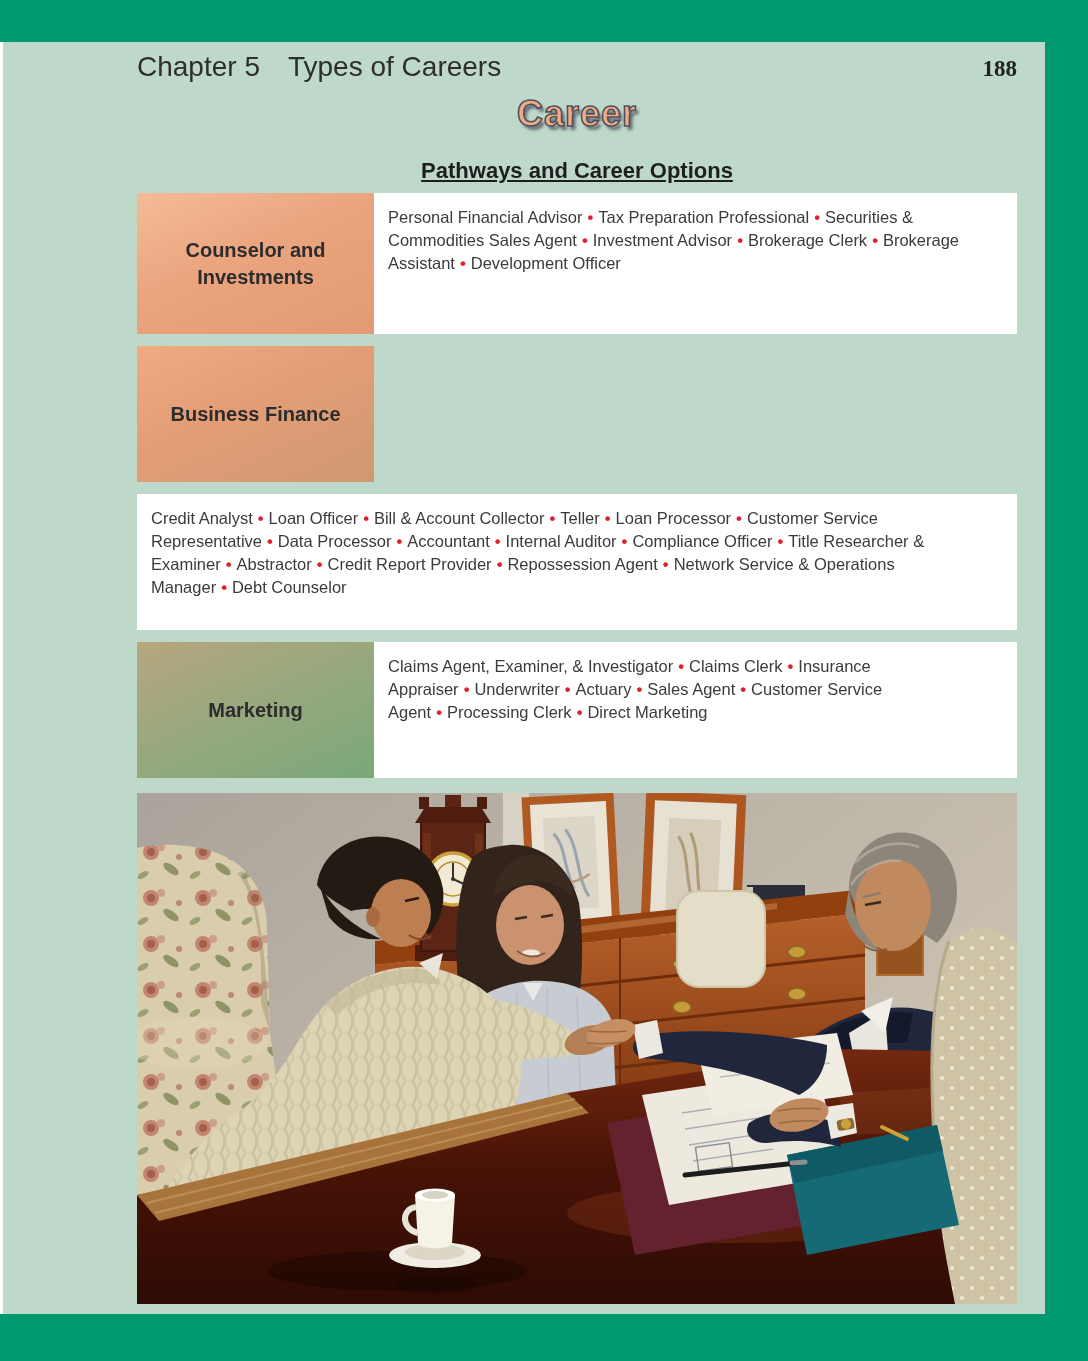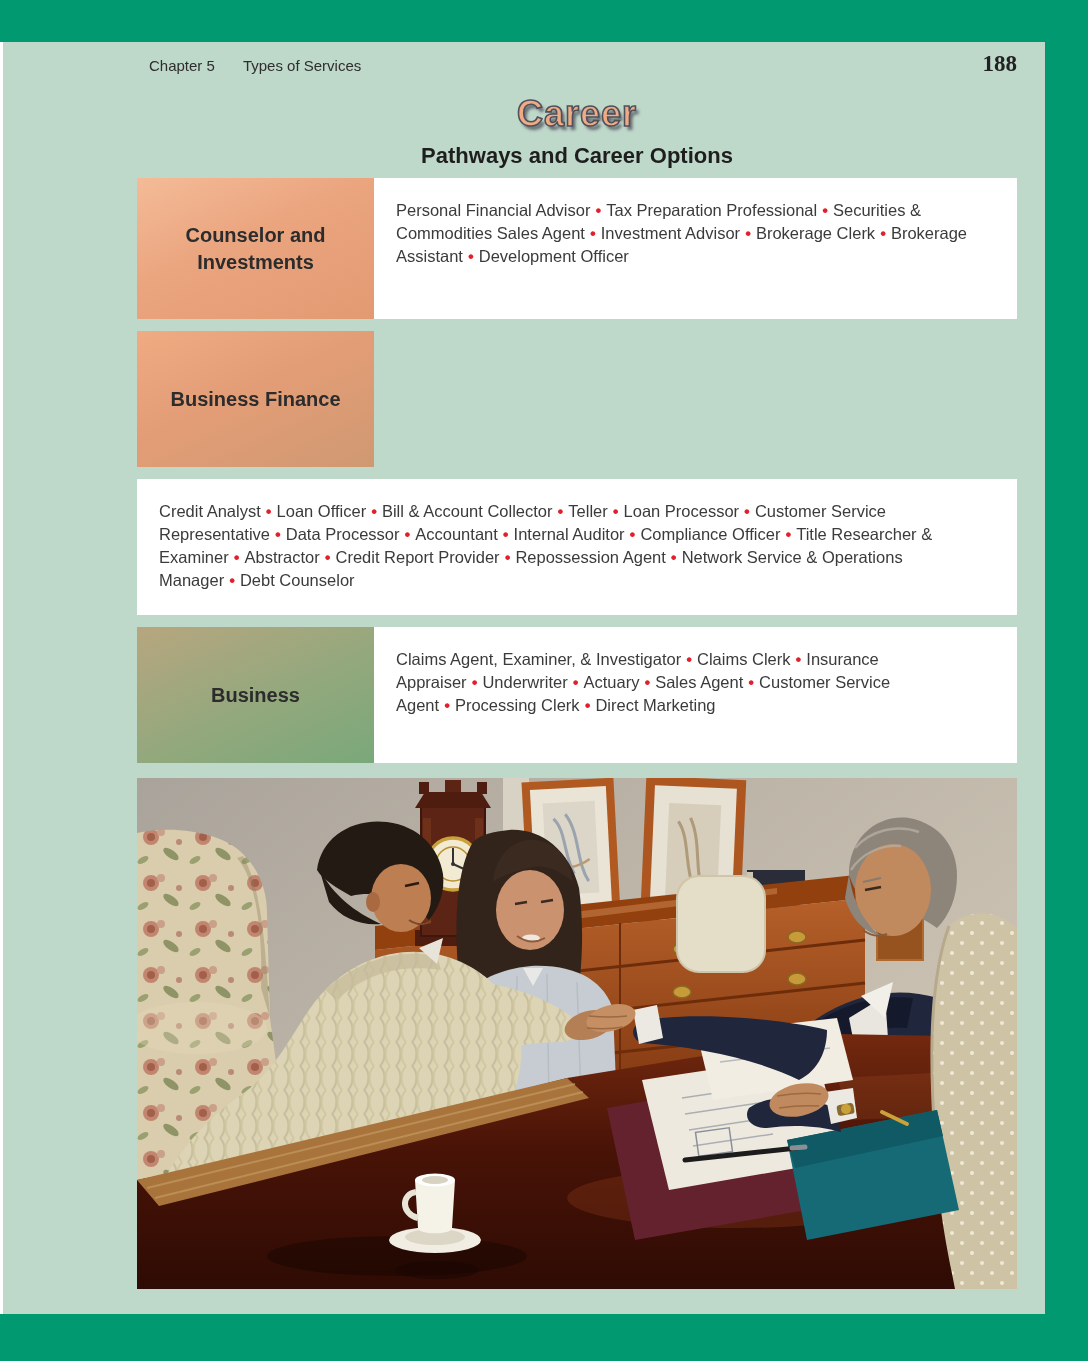--- a/index.html
+++ b/index.html
@@ -10,60 +10,60 @@
   }
   .canvas{position:absolute;left:0;top:0;width:1088px;height:1361px;background:#BED8CA;overflow:hidden;}
   .frame-top{position:absolute;left:0;top:0;width:1088px;height:42px;background:#019A70;}
   .frame-bottom{position:absolute;left:0;top:1314px;width:1088px;height:47px;background:#019A70;}
   .frame-right{position:absolute;left:1045px;top:0;width:43px;height:1361px;background:#019A70;}
   .left-strip{position:absolute;left:0;top:42px;width:3px;height:1272px;background:#ffffff;}
 
   .content{position:absolute;left:137px;top:42px;width:880px;}
 
   .page-header{display:flex;justify-content:space-between;align-items:baseline;margin-top:9px;height:24px;}
-  .chapter-group{display:flex;gap:28px;font-size:15px;color:#2e2e2e;margin-left:12px;}
+  .chapter-group{display:flex;gap:28px;font-size:28px;color:#2e2e2e;}
   .page-number{font-family:"Liberation Serif","DejaVu Serif",serif;font-weight:bold;font-size:23px;color:#222222;}
 
   .title{
     margin-top:20px;text-align:center;font-size:36px;font-weight:bold;letter-spacing:1px;
     color:#EEAB85;
     -webkit-text-stroke:1.6px #50505a;
     text-shadow:3px 4px 3px rgba(70,70,85,0.72);
     height:38px;line-height:38px;
   }
-  .subtitle{margin-top:11px;text-align:center;font-size:22px;font-weight:bold;color:#1e1e1e;height:24px;line-height:24px;}
+  .subtitle{margin-top:26px;text-align:center;font-size:22px;font-weight:bold;color:#1e1e1e;height:24px;line-height:24px;text-decoration:underline;}
 
   .ptable{margin-top:10px;display:flex;flex-direction:column;gap:12px;}
   .prow{display:flex;min-height:136px;}
   .prow:nth-child(1){min-height:141px;}
   .label-cell{width:237px;flex:0 0 237px;display:flex;align-items:center;justify-content:center;padding:0 18px;box-sizing:border-box;}
   .label-text{font-size:20px;font-weight:bold;color:#2c2c2c;text-align:center;line-height:1.35;}
   .content-cell{flex:1;background:#ffffff;box-sizing:border-box;}
-  .content-text{margin:8px;padding:13px 20px 10px 14px;font-size:16.5px;line-height:23px;color:#3b3b3b;}
+  .content-text{margin:0;padding:13px 20px 10px 14px;font-size:16.5px;line-height:23px;color:#3b3b3b;}
   .bullet{color:#E2202B;padding:0 5px;font-weight:bold;}
 
   .grad-0{background:linear-gradient(155deg,#f4bb97 0%,#eaa47e 45%,#e29a72 100%);}
   .grad-1{background:linear-gradient(155deg,#f0ab83 0%,#e39d76 45%,#cf9972 100%);}
   .grad-2{background:linear-gradient(155deg,#dfa078 0%,#c09b75 50%,#9aa47c 100%);}
   .grad-3{background:linear-gradient(155deg,#b7a67f 0%,#93a87d 55%,#7aa87a 100%);}
 
   .photo{margin-top:15px;width:880px;height:511px;display:block;}
 </style>
 </head>
 <body>
 
 <div class="canvas">
   <div class="frame-top"></div>
   <div class="left-strip"></div>
 
   <div class="content">
     <div class="page-header">
       <div class="chapter-group">
         <span>Chapter 5</span>
-        <span>Types of Services</span>
+        <span>Types of Careers</span>
       </div>
       <div class="page-number">188</div>
     </div>
 
     <div class="title">Career</div>
     <div class="subtitle">Pathways and Career Options</div>
 
     <div class="ptable">
       <div class="prow">
         <div class="label-cell grad-0">
@@ -81,21 +81,21 @@
       </div>
 
       <div class="prow">
         <div class="content-cell">
           <p class="content-text">Credit Analyst<span class="bullet">•</span>Loan Officer<span class="bullet">•</span>Bill &amp; Account Collector<span class="bullet">•</span>Teller<span class="bullet">•</span>Loan Processor<span class="bullet">•</span>Customer Service Representative<span class="bullet">•</span>Data Processor<span class="bullet">•</span>Accountant<span class="bullet">•</span>Internal Auditor<span class="bullet">•</span>Compliance Officer<span class="bullet">•</span>Title Researcher &amp; Examiner<span class="bullet">•</span>Abstractor<span class="bullet">•</span>Credit Report Provider<span class="bullet">•</span>Repossession Agent<span class="bullet">•</span>Network Service &amp; Operations Manager<span class="bullet">•</span>Debt Counselor</p>
         </div>
       </div>
 
       <div class="prow">
         <div class="label-cell grad-3">
-          <div class="label-text">Business</div>
+          <div class="label-text">Marketing</div>
         </div>
         <div class="content-cell">
           <p class="content-text">Claims Agent, Examiner, &amp; Investigator<span class="bullet">•</span>Claims Clerk<span class="bullet">•</span>Insurance Appraiser<span class="bullet">•</span>Underwriter<span class="bullet">•</span>Actuary<span class="bullet">•</span>Sales Agent<span class="bullet">•</span>Customer Service Agent<span class="bullet">•</span>Processing Clerk<span class="bullet">•</span>Direct Marketing</p>
         </div>
       </div>
     </div>
 
     <svg class="photo" viewBox="0 0 880 511" preserveAspectRatio="none" role="img">
       <defs>
         <linearGradient id="g-wall" x1="0" y1="0" x2="1" y2="0.5">

